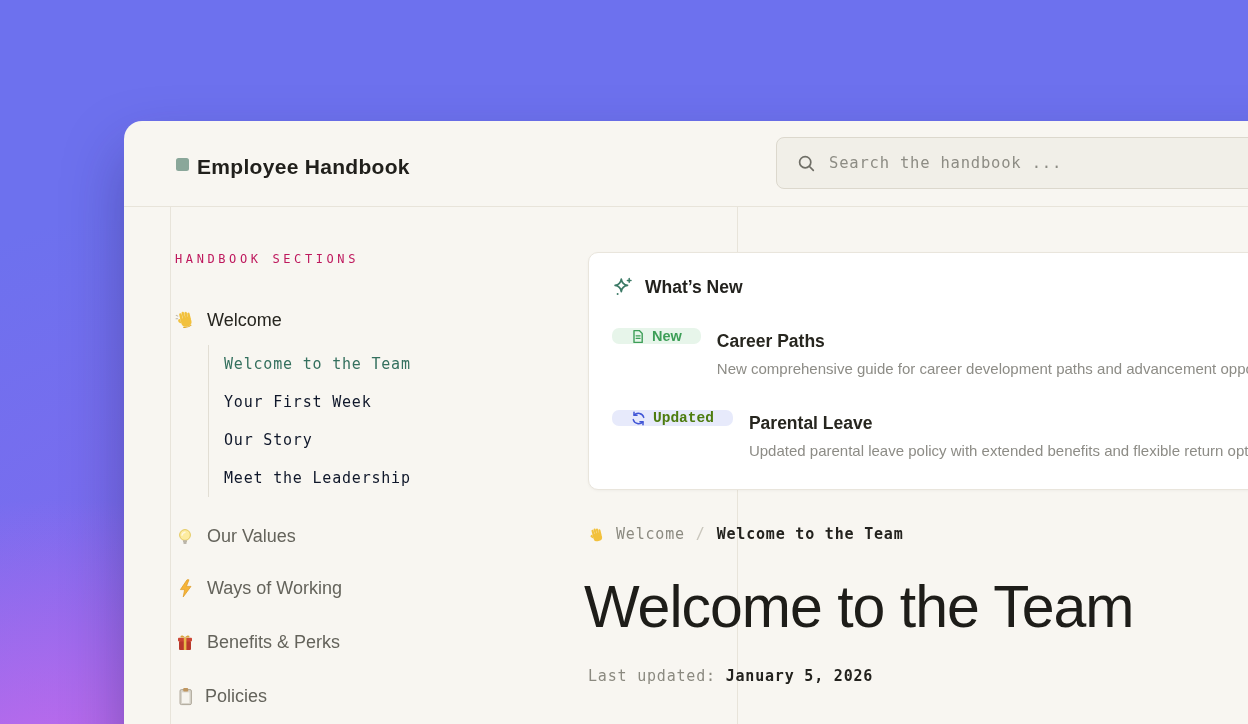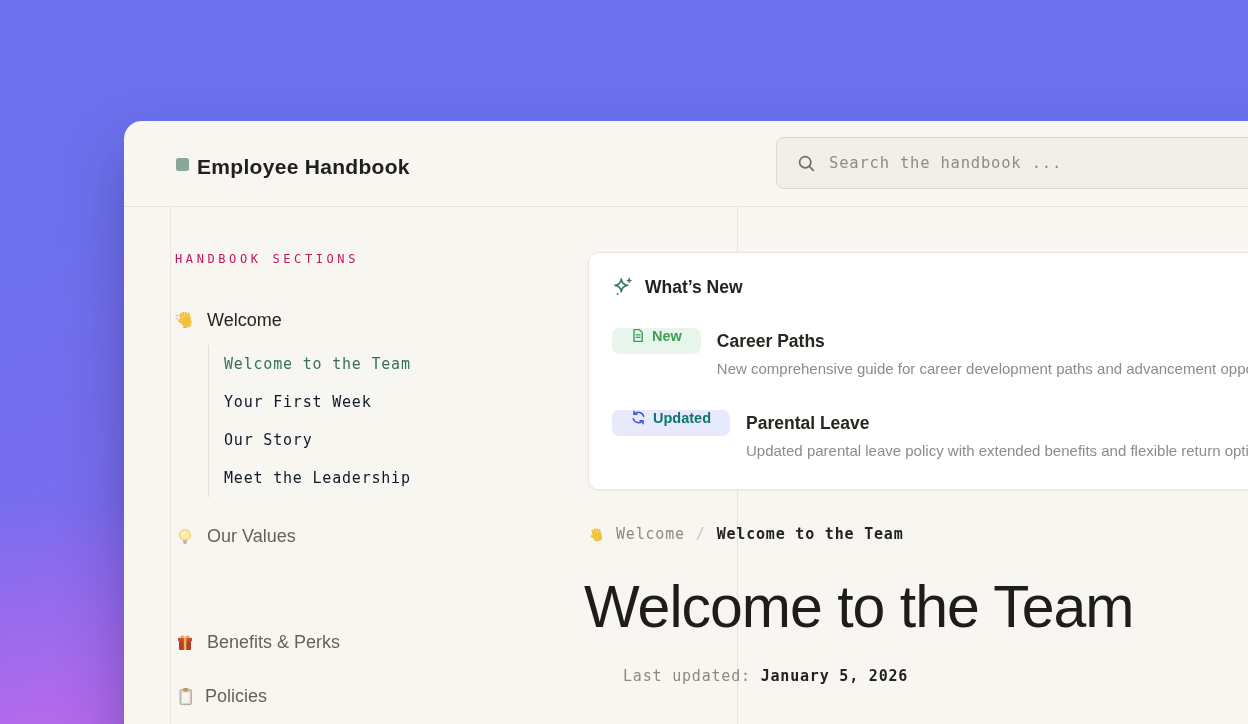--- a/index.html
+++ b/index.html
@@ -66,42 +66,42 @@
 
   
   .panel { position:absolute; left:464px; top:131px; width:840px; height:238px;
            background:#ffffff; border:1px solid #e9e5dc; border-radius:10px;
            box-shadow:0 1px 3px rgba(30,25,10,.04); z-index:3; overflow:hidden; }
   .panel-hd { position:absolute; left:23px; top:23px; display:flex; align-items:center; gap:11px;
               font-size:17.5px; font-weight:700; color:#23221e; }
   .wn-row { position:absolute; left:23px; display:flex; align-items:flex-start; cursor:pointer; }
   .wn-row.r1 { top:75px; }
   .wn-row.r2 { top:157px; }
-  .badge { display:inline-flex; align-items:flex-start; gap:7px; height:26px;
+  .badge { display:inline-flex; align-items:flex-end; gap:7px; height:16px;
            padding:0 19px; border-radius:7px; font-size:14.5px; font-weight:600;
            white-space:nowrap; flex:0 0 auto; }
   .badge.new { background:#e7f5ea; color:#3d9e57; }
-  .badge.updated { background:#e7eafb; color:#0f766e; }
+  .badge.updated { background:#e7eafb; color:#4d7c0f;font-family:Liberation Mono, monospace; }
   .wn-body { margin-left:16px; }
   .wn-title { font-size:17.5px; font-weight:600; color:#27261f; line-height:26px; }
   .wn-desc { font-size:15px; color:#8d8c86; margin-top:6px; white-space:nowrap; }
 
   
   .crumb { position:absolute; left:464px; top:404px; z-index:2;
            display:flex; align-items:center; gap:11px;
            font-family:"DejaVu Sans Mono", monospace; font-size:15px;
            letter-spacing:.8px; color:#8b8a80; }
   .crumb .emo { font-size:15px; font-family:"Liberation Sans", sans-serif; }
   .crumb .sep { color:#c8c5bb; }
   .crumb .cur { color:#23221e; font-weight:bold; }
   .h1 { position:absolute; left:460px; top:452px; z-index:2;
         font-size:59px; font-weight:500; letter-spacing:-1px; color:#1e1d19; }
   .updated-line { position:absolute; left:464px; top:546px; z-index:2;
         font-family:"DejaVu Sans Mono", monospace; font-size:15px;
-        letter-spacing:.8px; color:#8b8a80;margin-left:35px; }
+        letter-spacing:.8px; color:#8b8a80; }
   .updated-line b { color:#23221e; }
 
   .emoji-svg { display:inline-block; vertical-align:middle; }
 </style>
 </head>
 <body>
 
 <div class="app-card">
 
   <div class="hdr">
@@ -151,20 +151,28 @@
       <svg class="emoji-svg" width="18" height="19" viewBox="0 0 18 19">
         <circle cx="9" cy="7" r="5.4" fill="#fdeca0" stroke="#e4c95e" stroke-width="1"></circle>
         <path d="M9 4.2 Q6.4 4.6 6 7.2" fill="none" stroke="#fff8dd" stroke-width="1.4" stroke-linecap="round"></path>
         <rect x="7" y="12.2" width="4" height="2" fill="#bcb6a8"></rect>
         <rect x="7.3" y="14.2" width="3.4" height="1.6" rx="0.8" fill="#a9a395"></rect>
       </svg>
     </span>
     <span>Our Values</span>
   </div>
 
+  <div class="nav-row" style="top:454px;">
+    <span class="emo">
+      <svg class="emoji-svg" width="17" height="19" viewBox="0 0 17 19">
+        <polygon points="10,0.8 3.4,10.6 7.6,10.6 6.2,18 14,7.4 9.4,7.4 12,0.8" fill="#f6b437" stroke="#dd9a22" stroke-width="0.7"></polygon>
+      </svg>
+    </span>
+    <span>Ways of Working</span>
+  </div>
 
   <div class="nav-row" style="top:508px;">
     <span class="emo">
       <svg class="emoji-svg" width="18" height="19" viewBox="0 0 18 19">
         <rect x="3" y="8" width="12" height="9" rx="1" fill="#b9392c"></rect>
         <rect x="2" y="4.8" width="14" height="3.6" rx="0.8" fill="#cc4736"></rect>
         <rect x="7.8" y="4.8" width="2.6" height="12.2" fill="#e9b949"></rect>
         <path d="M9 4.6 C6.5 1.2 3.6 2.6 4.8 4.6 Z M9 4.6 C11.5 1.2 14.4 2.6 13.2 4.6 Z" fill="#d7a33a"></path>
       </svg>
     </span>

